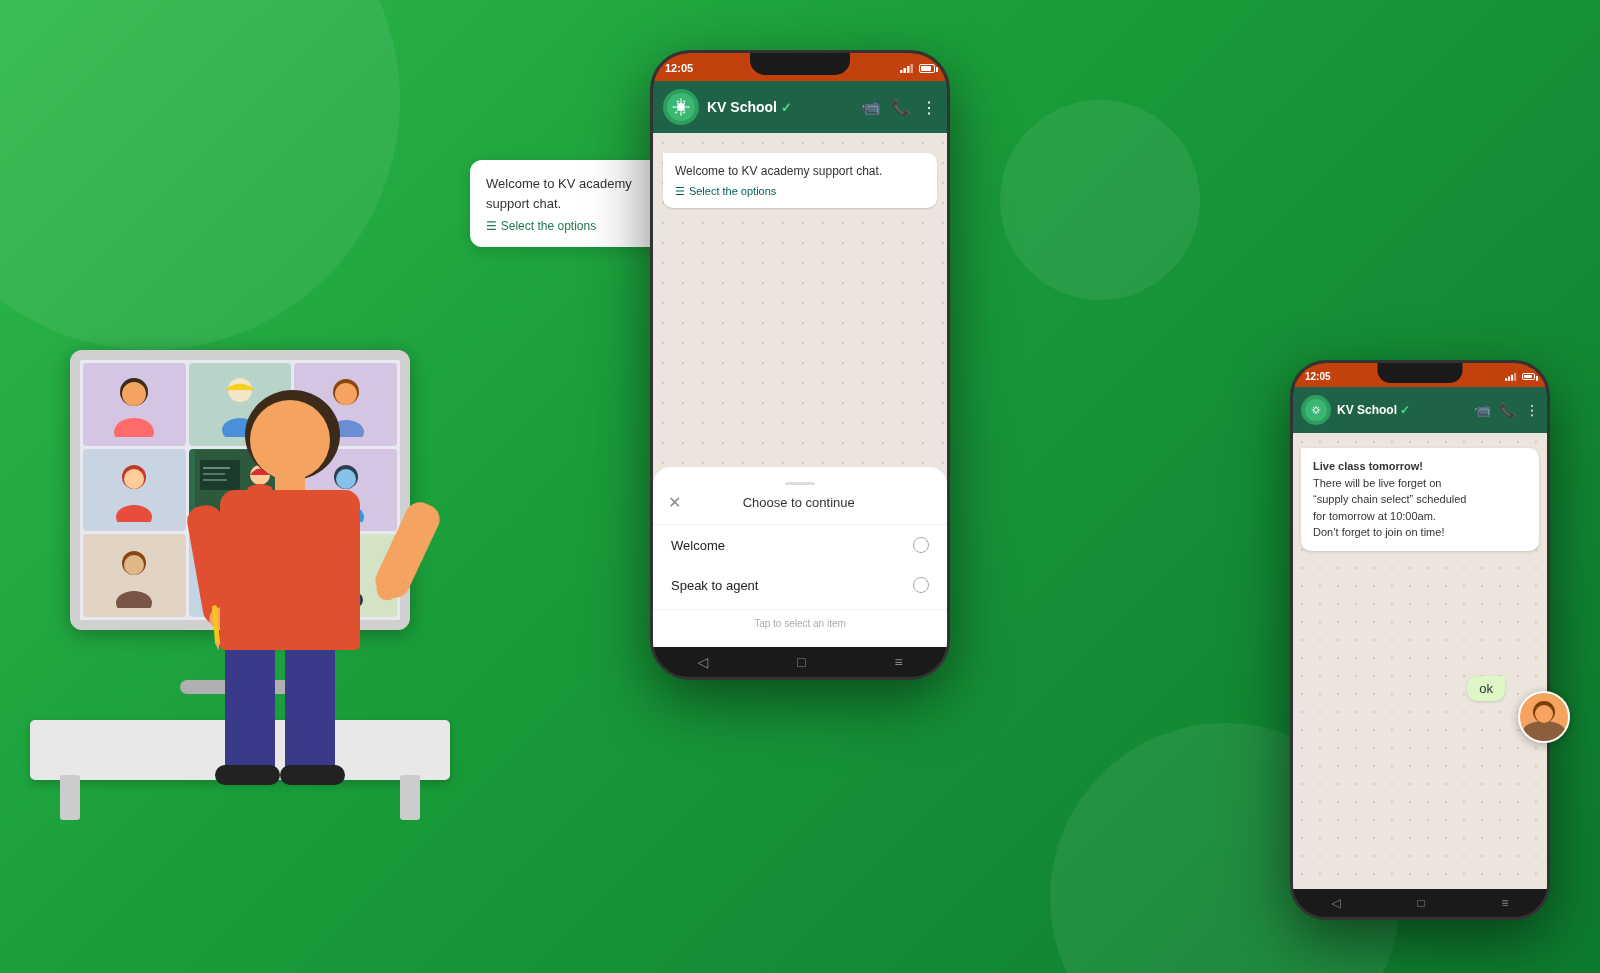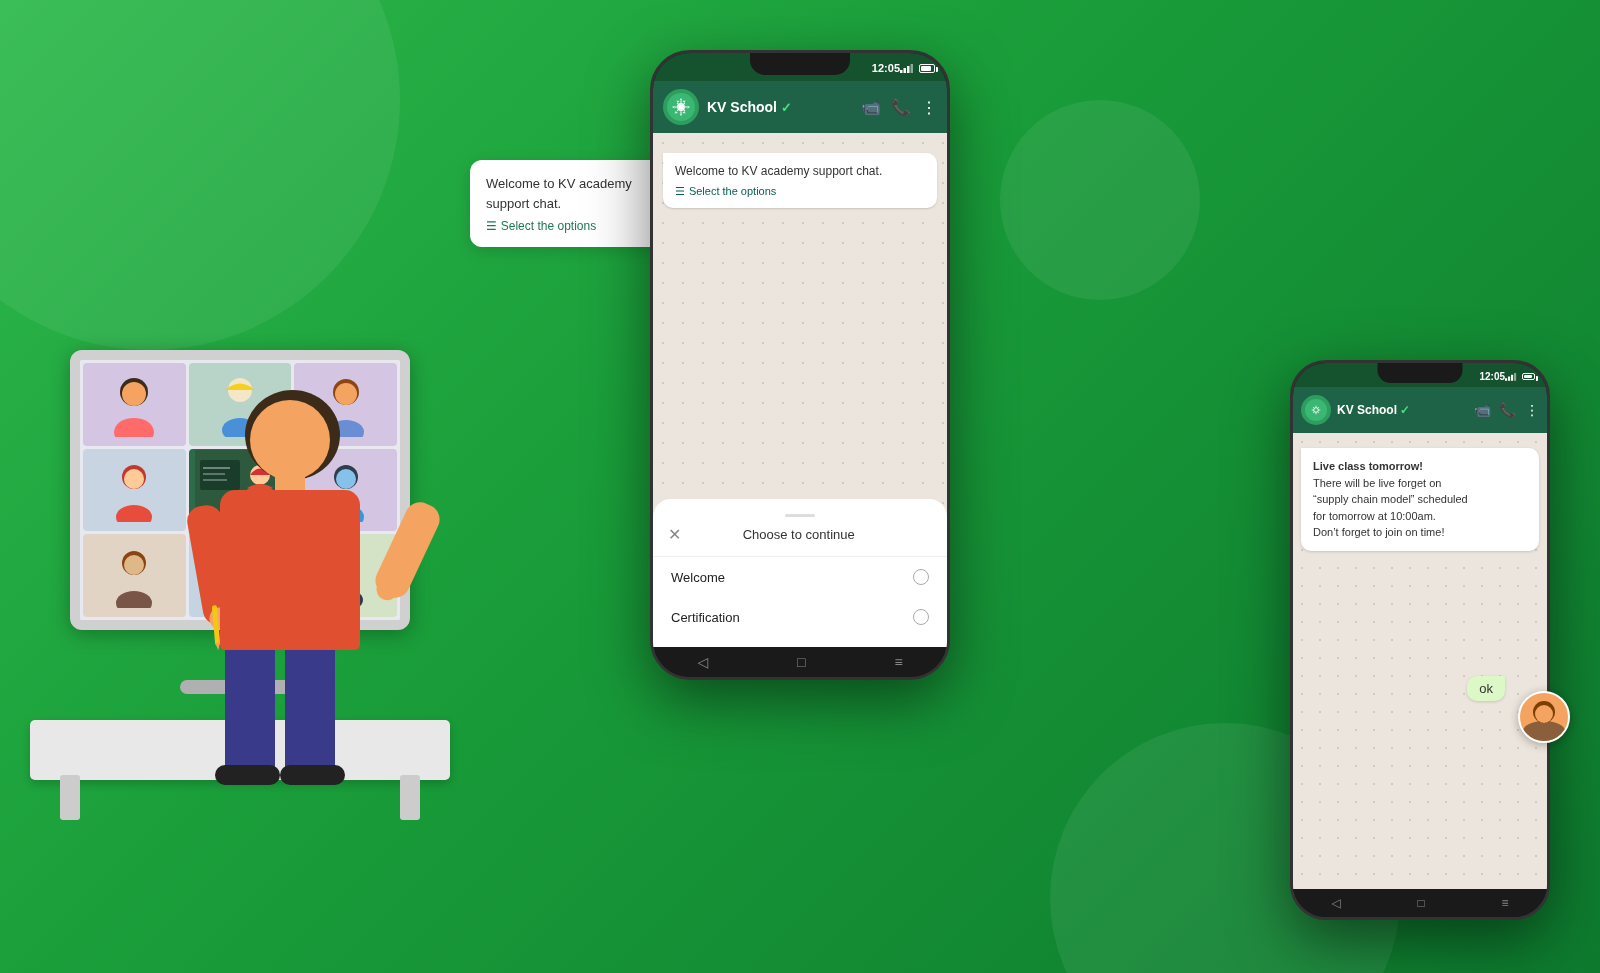--- a/index.html
+++ b/index.html
@@ -179,24 +179,24 @@
       z-index: 10;
     }
 
     
     .phone-statusbar {
       position: absolute;
       top: 0;
       left: 0;
       right: 0;
       height: 28px;
-      background: #14532d;
-      display: flex;
-      align-items: center;
-      justify-content: flex-end;
+      background: #c2410c;
+      display: flex;
+      align-items: center;
+      justify-content: space-between;
       padding: 0 12px;
       padding-top: 2px;
       z-index: 5;
     }
 
     .status-time {
       color: white;
       font-size: 11px;
       font-weight: 600;
     }
@@ -741,24 +741,25 @@
         <span class="choice-close">✕</span>
         <span class="choice-title">Choose to continue</span>
         <span style="width:16px;"></span>
       </div>
 
       <div class="choice-item">
         <span>Welcome</span>
         <div class="choice-radio"></div>
       </div>
       <div class="choice-item">
-        <span>Certification</span>
+        <span>Speak to agent</span>
         <div class="choice-radio"></div>
       </div>
 
+      <div class="choice-footer">Tap to select an item</div>
     </div>
   </div>
 
   <div class="phone-nav">
     <span class="nav-btn">◁</span>
     <span class="nav-btn">□</span>
     <span class="nav-btn">≡</span>
   </div>
 </div>
 
@@ -803,21 +804,21 @@
     </div>
   </div>
 
   <div class="right-phone-screen">
     <div class="right-chat-bg">
 
       <div class="notification-bubble">
         <div class="notif-text">
           <strong>Live class tomorrow!</strong><br>
           <span>There will be live forget on</span><br>
-          <span>“supply chain model” scheduled</span><br>
+          <span>“supply chain select” scheduled</span><br>
           <span>for tomorrow at 10:00am.</span><br>
           <span>Don’t forget to join on time!</span>
         </div>
       </div>
     </div>
 
     <div style="position:absolute;bottom:80px;right:-80px;">
       
     </div>
   </div>

